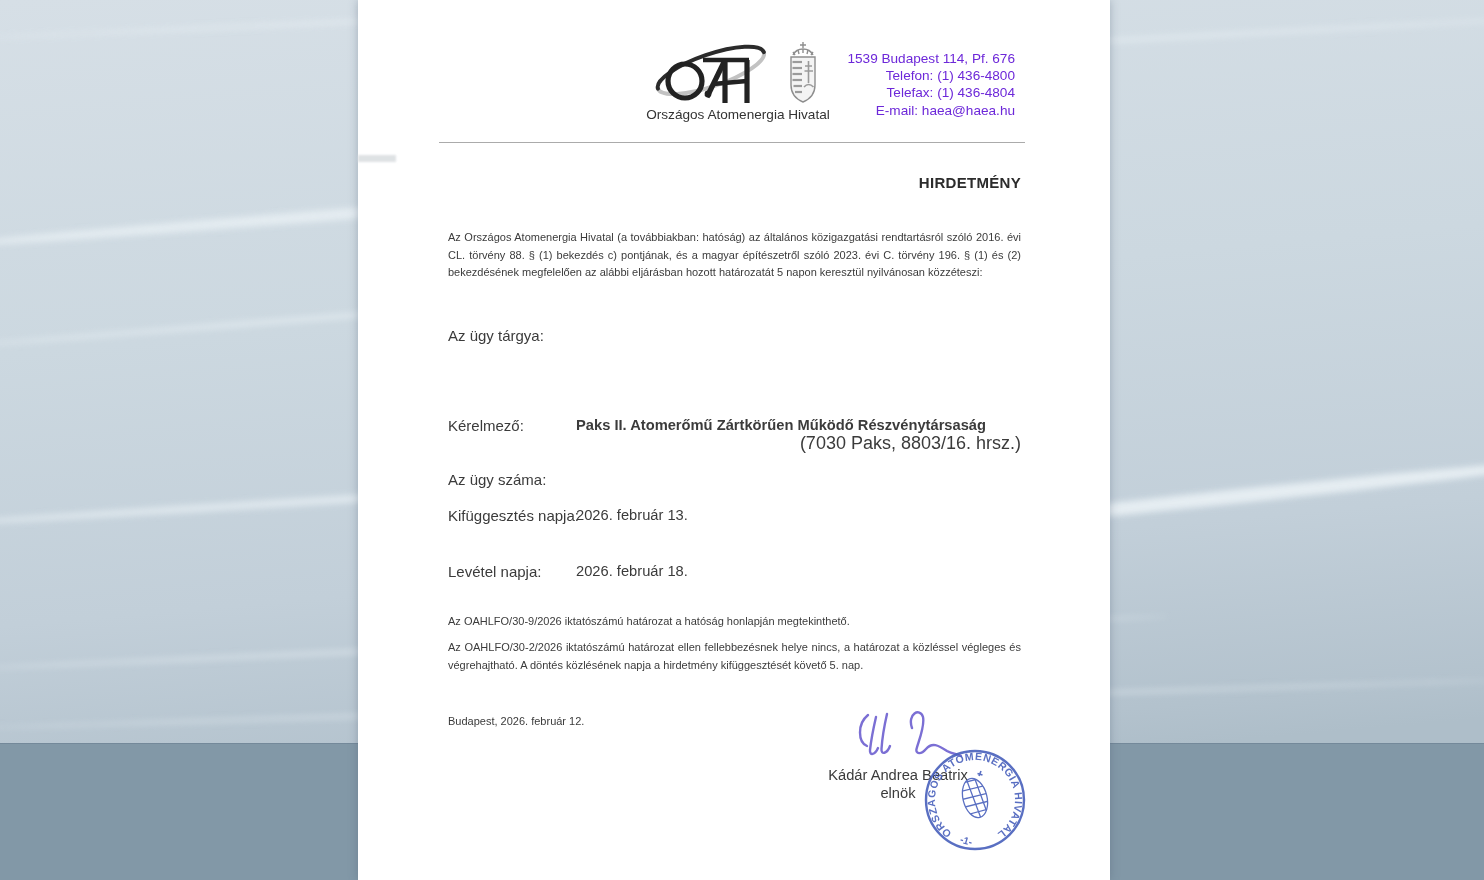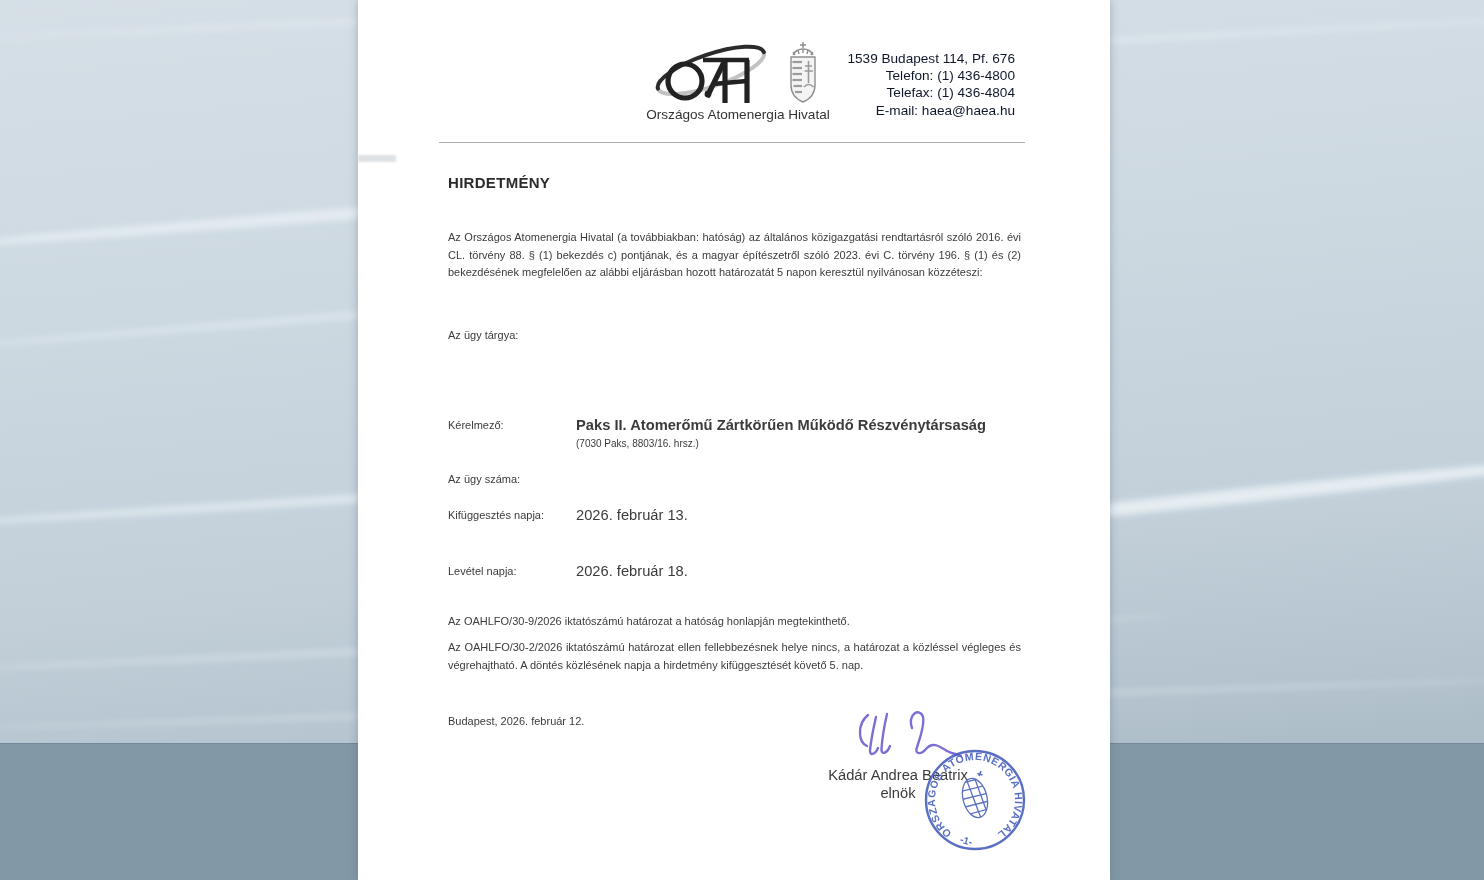--- a/index.html
+++ b/index.html
@@ -10,28 +10,28 @@
   }
   
   .streak{position:absolute;background:#eaf1f5;border-radius:50%;filter:blur(3px);z-index:1;}
   .band{position:absolute;left:0;right:0;top:743px;height:137px;background:#8298a7;border-top:1px solid #74899a;z-index:2;}
   
   .paper{
     position:absolute;left:358px;top:0;width:752px;height:880px;background:#ffffff;
     box-shadow:0 0 9px rgba(80,95,115,.38);z-index:3;
   }
   .abs{position:absolute;}
-  .contact{right:95px;top:50px;text-align:right;font-size:13.6px;line-height:17.2px;color:#0f172a;}
+  .contact{right:95px;top:50px;text-align:right;font-size:13.6px;line-height:17.2px;color:#6d28d9;}
   .orgname{left:270px;top:107px;width:220px;text-align:center;font-size:13.6px;color:#333;}
   .rule{left:81px;top:142px;width:586px;height:1px;background:#8f8f8f;opacity:.75;}
-  .doctitle{left:90px;top:174px;width:573px;text-align:left;font-size:15px;font-weight:700;color:#2c2c2c;letter-spacing:.3px;}
+  .doctitle{left:90px;top:174px;width:573px;text-align:right;font-size:15px;font-weight:700;color:#2c2c2c;letter-spacing:.3px;}
   .bodytext{font-size:11px;line-height:17.6px;color:#3b3b3b;}
   .just{text-align:justify;}
   .row{position:absolute;left:90px;width:573px;}
-  .row .lbl{position:absolute;left:0;top:0;font-size:11px;line-height:17.6px;color:#3b3b3b;}
+  .row .lbl{position:absolute;left:0;top:0;font-size:15px;line-height:17.6px;color:#3b3b3b;}
   .row .val{margin-left:128px;font-size:14.7px;line-height:17.6px;color:#3b3b3b;}
   .bold{font-weight:700;color:#353535;}
   .sig-name{left:455px;top:766px;width:170px;text-align:center;font-size:14.7px;line-height:18px;color:#3b3b3b;}
   .artifact{left:0;top:155px;width:38px;height:7px;background:#d9dde0;filter:blur(1px);opacity:.85;}
   .stamp{left:566px;top:749px;width:102px;height:102px;opacity:.92;}
   .sigsvg{left:492px;top:706px;width:112px;height:64px;}
 </style>
 </head>
 <body>
 
@@ -103,21 +103,21 @@
 
   <div class="abs bodytext just" style="left:90px;top:229px;width:573px;">Az Országos Atomenergia Hivatal (a továbbiakban: hatóság) az általános közigazgatási rendtartásról szóló 2016. évi CL. törvény 88. § (1) bekezdés c) pontjának, és a magyar építészetről szóló 2023. évi C. törvény 196. § (1) és (2) bekezdésének megfelelően az alábbi eljárásban hozott határozatát 5 napon keresztül nyilvánosan közzéteszi:</div>
 
   <div class="row" style="top:327px;">
     <div class="lbl">Az ügy tárgya:</div>
   </div>
 
   <div class="row" style="top:417px;">
     <div class="lbl">Kérelmező:</div>
     <div class="val bold">Paks II. Atomerőmű Zártkörűen Működő Részvénytársaság</div>
-    <div class="val" style="font-size:10px;">(7030 Paks, 8803/16. hrsz.)</div>
+    <div class="val" style="font-size:18px;text-align:right;">(7030 Paks, 8803/16. hrsz.)</div>
   </div>
 
   <div class="row" style="top:471px;">
     <div class="lbl">Az ügy száma:</div>
   </div>
 
   <div class="row" style="top:507px;">
     <div class="lbl">Kifüggesztés napja:</div>
     <div class="val">2026. február 13.</div>
   </div>

